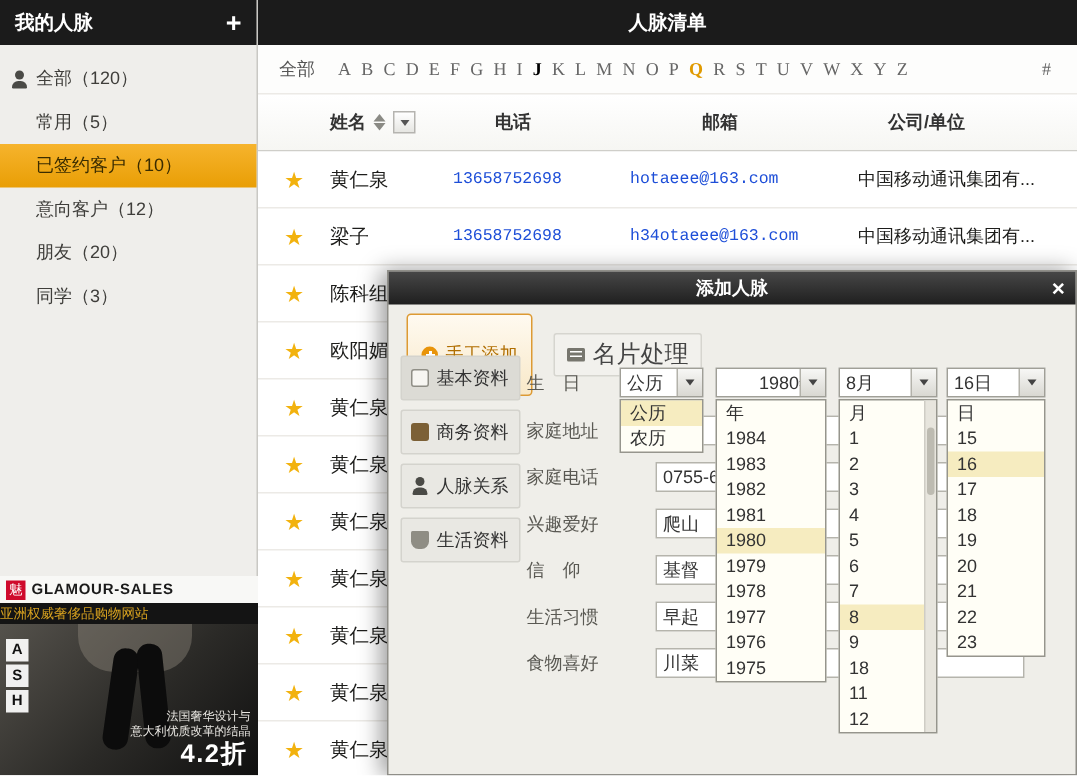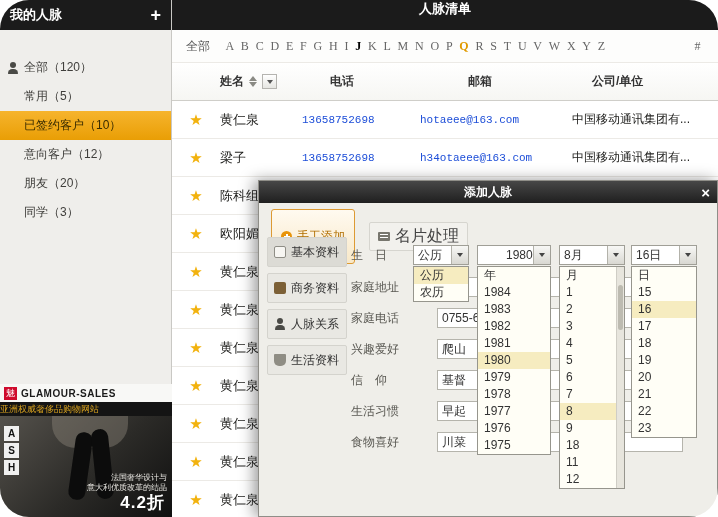--- a/index.html
+++ b/index.html
@@ -1,24 +1,24 @@
 <!DOCTYPE html>
 <html><head>
 <meta charset="utf-8">
 <style>
   html,body{margin:0;padding:0;}
   body{font-family:"Liberation Sans","DejaVu Sans",sans-serif;}
-  .app{position:relative;width:718px;height:517px;overflow:hidden;background:#fff;border-radius:29px;}
+  .app{position:relative;width:718px;height:517px;overflow:hidden;background:#fff;}
 
   
   .sidebar{position:absolute;left:0;top:0;width:172px;height:517px;background:#efeeeb;border-right:1px solid #c9c8c4;box-sizing:border-box;}
   .side-header{height:30px;background:#1b1b1b;color:#fff;display:flex;align-items:center;justify-content:space-between;padding:0 10px;}
   .side-title{font-size:13px;font-weight:bold;}
   .plus{font-size:18px;font-weight:bold;cursor:pointer;line-height:18px;}
-  .menu{padding-top:23px;}
+  .menu{padding-top:8px;}
   .menu-item{height:29px;line-height:29px;font-size:12px;color:#3f3e3b;padding-left:24px;position:relative;cursor:pointer;}
   .menu-item.selected{background:linear-gradient(#f6b42d,#e99e05);color:#3a2c00;}
   .person-icon{position:relative;width:12px;height:12px;display:inline-block;}
   .person-icon::before{content:"";position:absolute;left:3px;top:0;width:6px;height:6px;border-radius:50%;background:#4a4a46;}
   .person-icon::after{content:"";position:absolute;left:1px;bottom:0;width:10px;height:5px;border-radius:5px 5px 1px 1px;background:#4a4a46;}
   .menu-item .person-icon{position:absolute;left:7px;top:9px;}
 
   
   .ad{position:absolute;left:0;bottom:0;width:172px;height:133px;overflow:hidden;cursor:pointer;}
   .ad-top{height:18px;background:#f8f8f6;display:flex;align-items:center;gap:4px;padding:0 4px;}
@@ -30,21 +30,21 @@
   .leg{position:absolute;background:#0c0c0c;border-radius:8px;}
   .leg1{width:17px;height:68px;left:72px;top:16px;transform:rotate(8deg);}
   .leg2{width:17px;height:70px;left:94px;top:13px;transform:rotate(-6deg);}
   .ash{position:absolute;left:4px;top:10px;display:flex;flex-direction:column;gap:2px;}
   .ash-letter{width:15px;height:15px;background:rgba(255,255,255,.92);color:#111;font-weight:bold;font-size:10px;display:flex;align-items:center;justify-content:center;}
   .ad-caption{position:absolute;right:5px;bottom:24px;text-align:right;color:#e9e7e2;font-size:8px;line-height:10px;}
   .ad-discount{position:absolute;right:7px;bottom:3px;color:#fff;font-size:17px;font-weight:bold;letter-spacing:1px;}
 
   
   .main{position:absolute;left:172px;top:0;width:546px;height:517px;background:#fff;}
-  .main-header{height:30px;background:#1b1b1b;color:#fff;font-size:13px;font-weight:bold;display:flex;align-items:flex-start;justify-content:center;font-family:Liberation Mono, monospace;}
+  .main-header{height:30px;background:#1b1b1b;color:#fff;font-size:13px;font-weight:bold;display:flex;align-items:center;justify-content:center;font-family:Liberation Mono, monospace;}
   .alpha-bar{height:32px;display:flex;align-items:center;padding:0 14px;background:#fdfdfc;font-size:12px;color:#666;}
   .alpha-all{font-size:12px;color:#555;margin-right:12px;cursor:pointer;}
   .alpha-letters{display:inline-flex;}
   .alpha{padding:0 3.4px;cursor:pointer;color:#666;font-family:"Liberation Serif","DejaVu Serif",serif;font-size:12px;}
   .alpha.bold{color:#000;font-weight:bold;}
   .alpha.hl{color:#e09a00;font-weight:bold;}
   .alpha.hash{margin-left:auto;}
 
   .thead{height:37px;display:grid;grid-template-columns:48px 82px 118px 152px 1fr;align-items:center;border-top:1px solid #eceae6;border-bottom:1px solid #cfcec9;background:linear-gradient(#ffffff,#f6f6f3);font-size:12px;font-weight:bold;color:#333;}
   .th-name{display:flex;align-items:center;gap:5px;}

